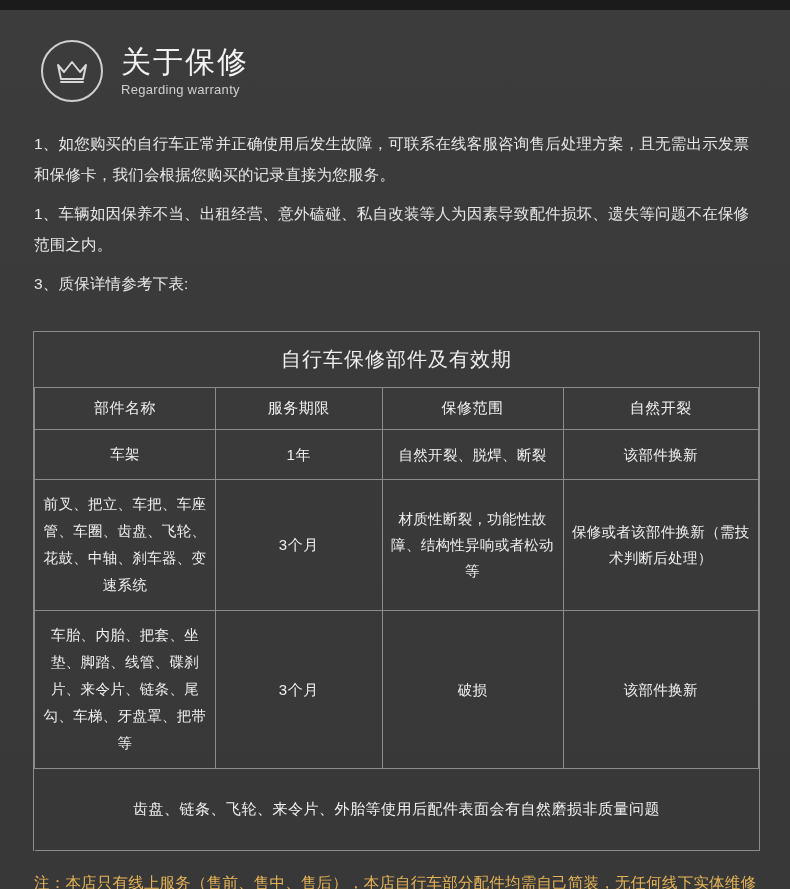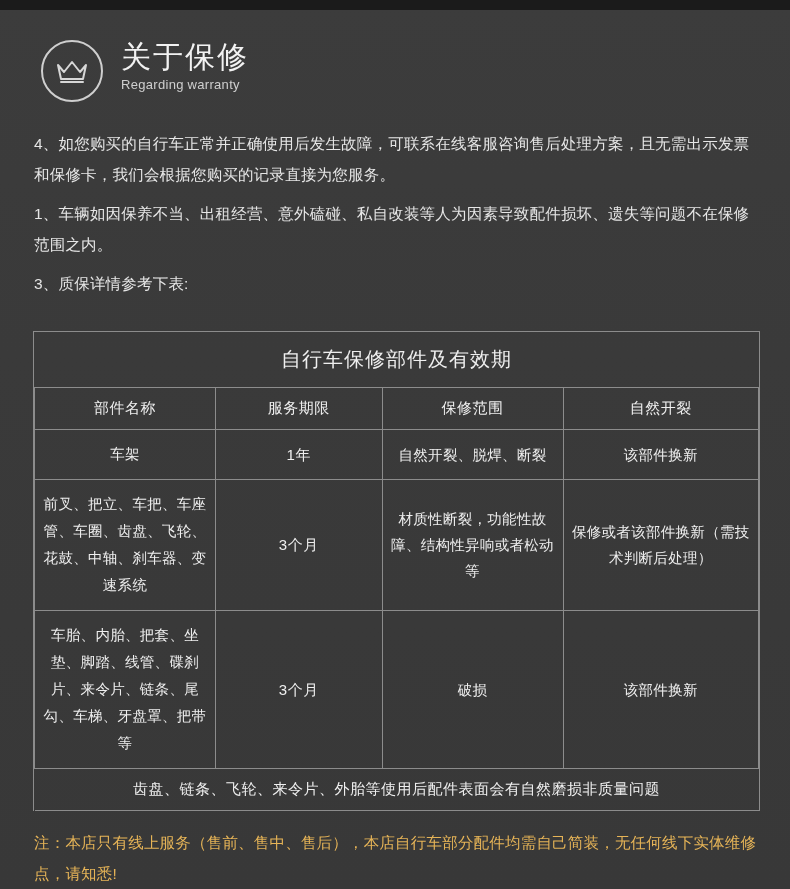--- a/index.html
+++ b/index.html
@@ -31,21 +31,21 @@
     background: #1b1b1b;
   }
   .content {
     padding: 40px 26px 0 26px;
     box-sizing: border-box;
   }
 
   
   .header {
     display: flex;
-    align-items: flex-start;
+    align-items: center;
     gap: 18px;
     padding-left: 15px;
     margin-bottom: 26px;
   }
   .crown-badge {
     width: 58px;
     height: 58px;
     border: 2px solid #cfcfcf;
     border-radius: 50%;
     display: flex;
@@ -118,21 +118,21 @@
     letter-spacing: 0.3px;
   }
   .cell.parts { line-height: 27px; }
   .period {
     color: #d9a441;
     font-size: 15px;
     letter-spacing: 0.5px;
   }
   .tbl-foot td {
     font-size: 15px;
-    padding: 11px 6px;
+    padding: 31px 6px;
     letter-spacing: 0.5px;
     border-left: none !important;
     border-right: none !important;
   }
   col.c1 { width: 25%; }
   col.c2 { width: 23%; }
   col.c3 { width: 25%; }
   col.c4 { width: 27%; }
 
   
@@ -159,21 +159,21 @@
           <path d="M3 7 L9 14 L17 4 L25 14 L31 7 L28 21 L6 21 Z" fill="none" stroke="#d7d7d7" stroke-width="2" stroke-linejoin="round" stroke-linecap="round"></path>
           <line x1="6" y1="24" x2="28" y2="24" stroke="#d7d7d7" stroke-width="2" stroke-linecap="round"></line>
         </svg>
       </div>
       <div class="title-block">
         <div class="title-cn">关于保修</div>
         <div class="title-en">Regarding warranty</div>
       </div>
     </div>
 
-    <p class="para">4、如您购买的自行车正常并正确使用后发生故障，可联系在线客服咨询售后处理方案，且无需出示发票和保修卡，我们会根据您购买的记录直接为您服务。</p>
+    <p class="para">1、如您购买的自行车正常并正确使用后发生故障，可联系在线客服咨询售后处理方案，且无需出示发票和保修卡，我们会根据您购买的记录直接为您服务。</p>
     <p class="para">1、车辆如因保养不当、出租经营、意外磕碰、私自改装等人为因素导致配件损坏、遗失等问题不在保修范围之内。</p>
     <p class="para last">3、质保详情参考下表:</p>
 
     <div class="table-wrap">
       <table class="warranty">
         <colgroup>
           <col class="c1">
             <col class="c2">
             <col class="c3">
             <col class="c4">

